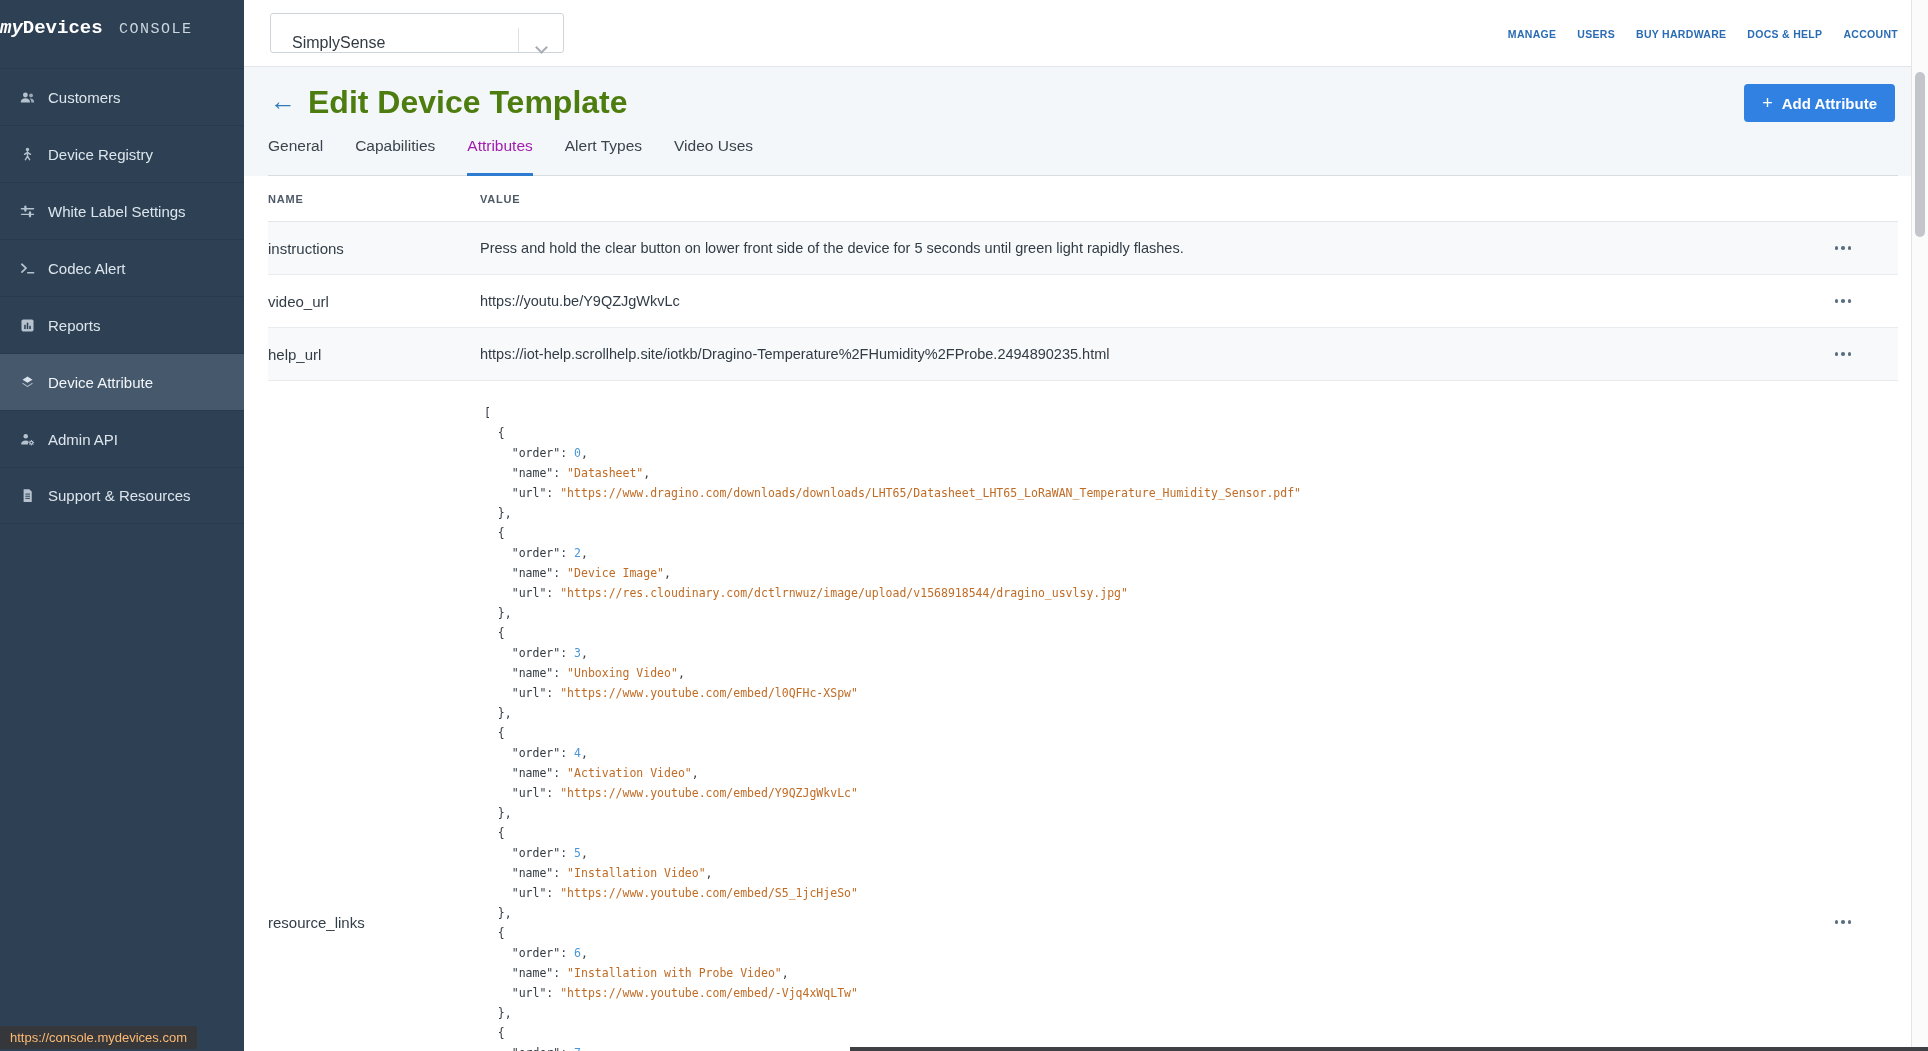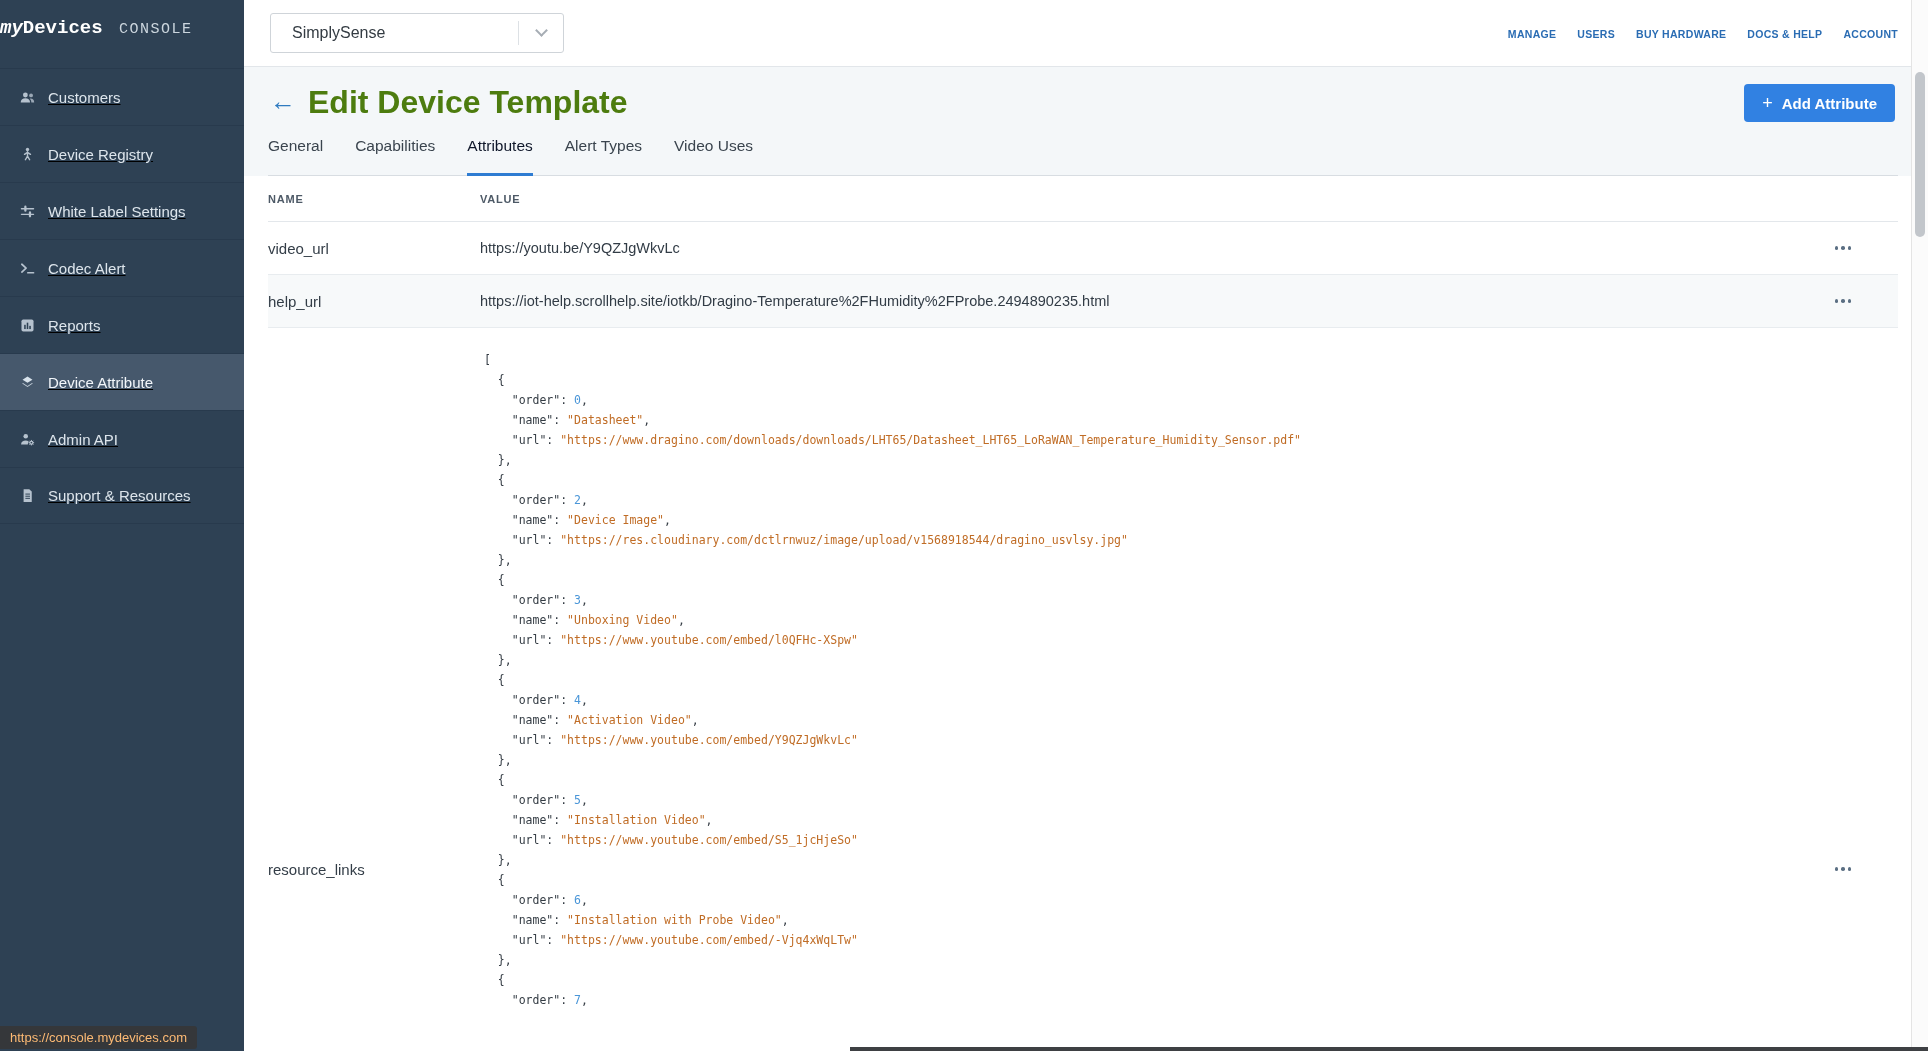--- a/index.html
+++ b/index.html
@@ -6,35 +6,35 @@
   html,body { width:1928px; height:1051px; overflow:hidden; background:#f4f7f9;
               font-family:"Liberation Sans","DejaVu Sans",sans-serif; }
 
   
   #sidebar { position:absolute; left:0; top:0; width:244px; height:1051px; background:#2e4154; }
   #logo { position:absolute; top:17px; left:0; width:100%; text-align:left; color:#fff;
           font-size:19px; white-space:nowrap;font-family:Liberation Mono, monospace; }
   #logo .my { font-weight:800; font-style:italic; }
   #logo .dev { font-weight:800; }
   #logo .console { font-weight:400; font-size:15px; color:#ccd6de; letter-spacing:1.5px; margin-left:5px; }
-  #side-items { position:absolute; top:68px; left:0; width:100%;text-decoration:underline; }
+  #side-items { position:absolute; top:68px; left:0; width:100%; }
   .side-item { height:57px; display:flex; align-items:center; gap:12px; padding-left:18px;
                border-top:1px solid #283a4d; color:#dde5ec; font-size:15px; cursor:pointer; }
   .side-item:last-child { border-bottom:1px solid #283a4d; }
   .side-item.active { background:#46586c; color:#f2f6fa; }
   .sicon { width:18px; height:18px; display:flex; align-items:center; justify-content:center;
            color:#b6c2ce; flex-shrink:0; }
   .sicon svg { width:17px; height:17px; }
   .side-item.active .sicon { color:#d9e3ec; }
 
   
   #topbar { position:absolute; left:244px; top:0; right:0; height:67px; background:#fff;
             border-bottom:1px solid #e2e6ea; }
   #app-select { position:absolute; left:26px; top:13px; width:294px; height:40px; background:#fff;
-                border:1px solid #cfd4d9; border-radius:3px; display:flex; align-items:center; cursor:pointer; }
+                border:1px solid #cfd4d9; border-radius:3px; display:flex; align-items:flex-end; cursor:pointer; }
   #app-select .val { padding-left:21px; font-size:16px; color:#333b42; flex:1; }
   #app-select .vdiv { width:1px; height:24px; background:#dde1e5; }
   #app-select .chev { width:44px; display:flex; align-items:center; justify-content:center; }
   #app-select .chev i { width:9px; height:9px; border-right:2px solid #a6adb4; border-bottom:2px solid #a6adb4;
                         transform:rotate(45deg); margin-top:-5px; }
   #topnav { position:absolute; right:30px; top:0; height:67px; display:flex; align-items:center; gap:21px; }
   .topnav-link { font-size:10.5px; font-weight:700; color:#2a6cb3; letter-spacing:.3px;
                  text-decoration:none; cursor:pointer; white-space:nowrap; }
 
   
@@ -46,21 +46,21 @@
              border:none; border-radius:4px; color:#fff; font-size:15px; font-weight:600;
              display:flex; align-items:center; gap:9px; cursor:pointer;
              font-family:"Liberation Sans","DejaVu Sans",sans-serif; }
   #add-btn .plus { font-size:18px; font-weight:400; line-height:1; }
 
   
   #tabs { position:absolute; left:24px; right:30px; top:75px; height:34px;
           border-bottom:1px solid #d8dde2; display:flex; gap:32px; }
   .tab { font-size:15.5px; color:#3a444e; padding-bottom:18px; margin-bottom:-1px;
          border-bottom:3px solid transparent; align-self:flex-end; cursor:pointer; white-space:nowrap; }
-  .tab.active { color:#0f172a; border-bottom-color:#2e7cd2; }
+  .tab.active { color:#a21caf; border-bottom-color:#2e7cd2; }
 
   
   #table { position:absolute; left:0; right:0; top:109px; bottom:-40px; background:#fff; }
   #table-inner { margin:0 30px 0 24px; }
   #thead { height:46px; display:flex; align-items:center; border-bottom:1px solid #e3e7eb; }
   .th { font-size:11px; font-weight:700; color:#4d5966; letter-spacing:.8px; }
   .th-name { width:212px; flex-shrink:0; }
   .th-value { flex:1; }
   .trow { min-height:53px; display:flex; align-items:center; border-bottom:1px solid #e8ecef;
           padding-right:45px; }
@@ -220,20 +220,29 @@
       <div class="tab">Video Uses</div>
     </div>
 
   <div id="table">
     <div id="table-inner">
       <div id="thead">
         <span class="th th-name">NAME</span>
         <span class="th th-value">VALUE</span>
       </div>
       <div id="tbody">
+          <div class="trow alt">
+            <span class="td-name">instructions</span>
+            <span class="td-value">Press and hold the clear button on lower front side of the device for 5 seconds until green light rapidly flashes.</span>
+            <button class="dots-btn">
+              <i></i>
+              <i></i>
+              <i></i>
+            </button>
+          </div>
           <div class="trow">
             <span class="td-name">video_url</span>
             <span class="td-value">https://youtu.be/Y9QZJgWkvLc</span>
             <button class="dots-btn">
               <i></i>
               <i></i>
               <i></i>
             </button>
           </div>
           <div class="trow alt">

